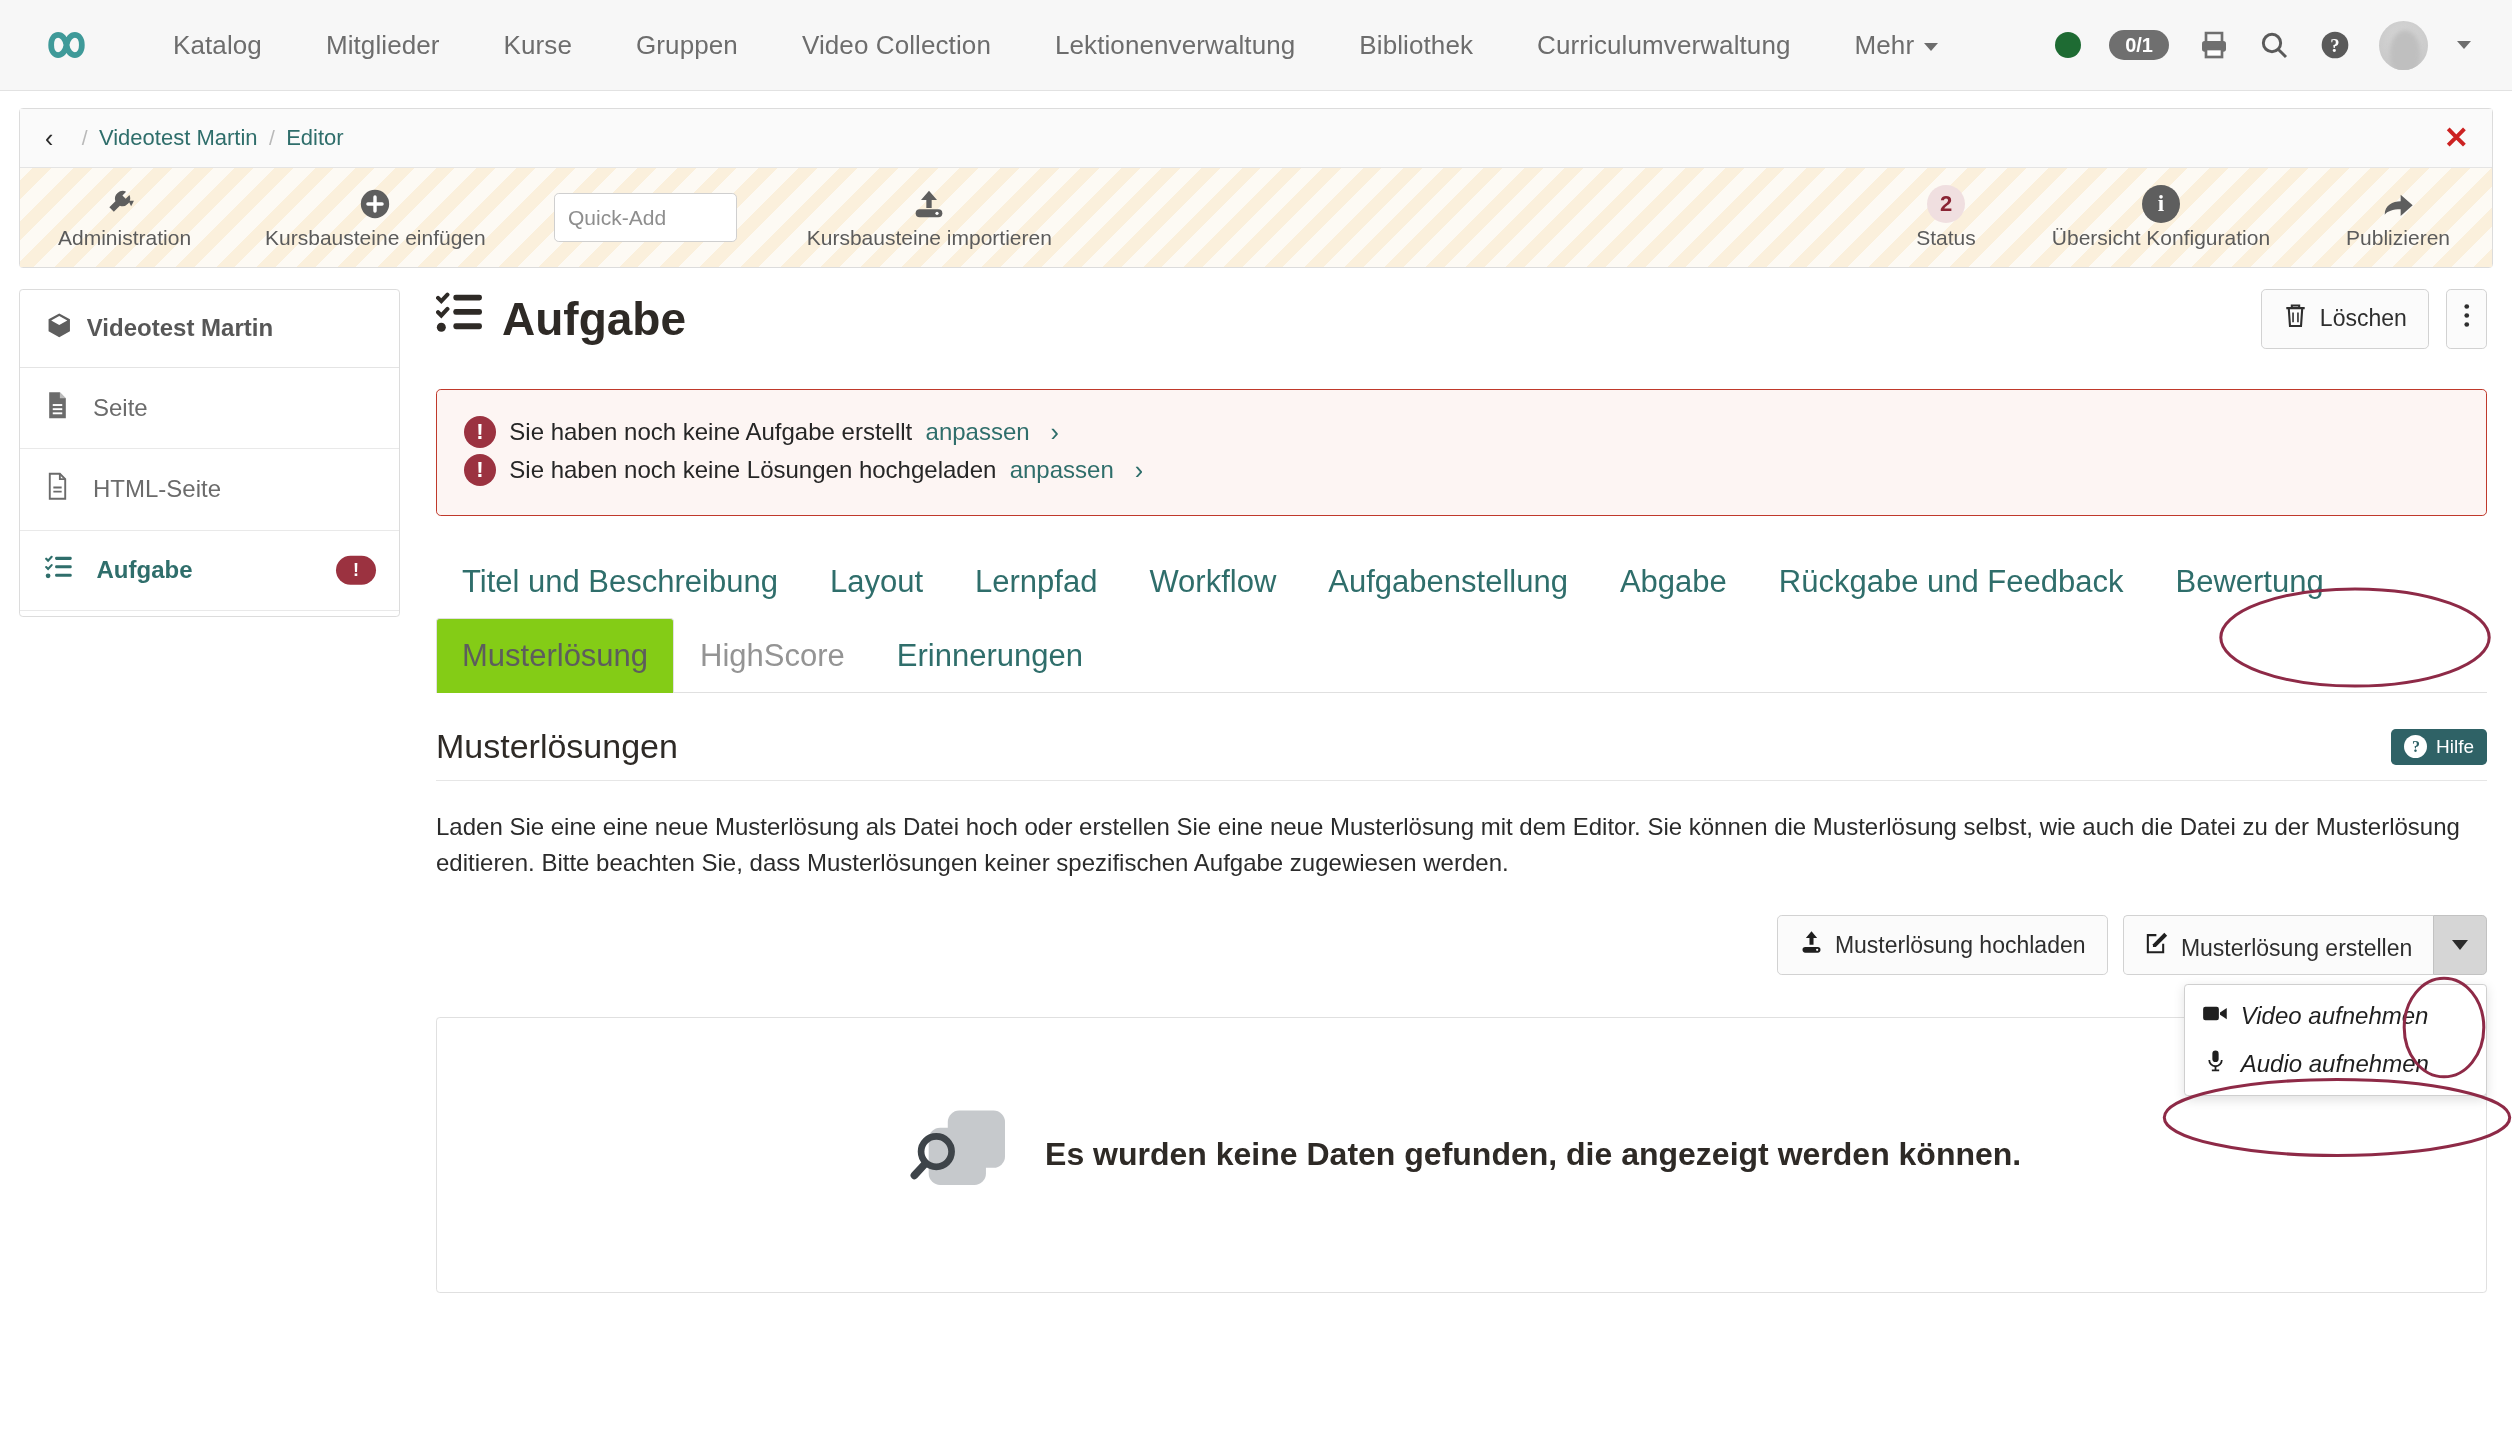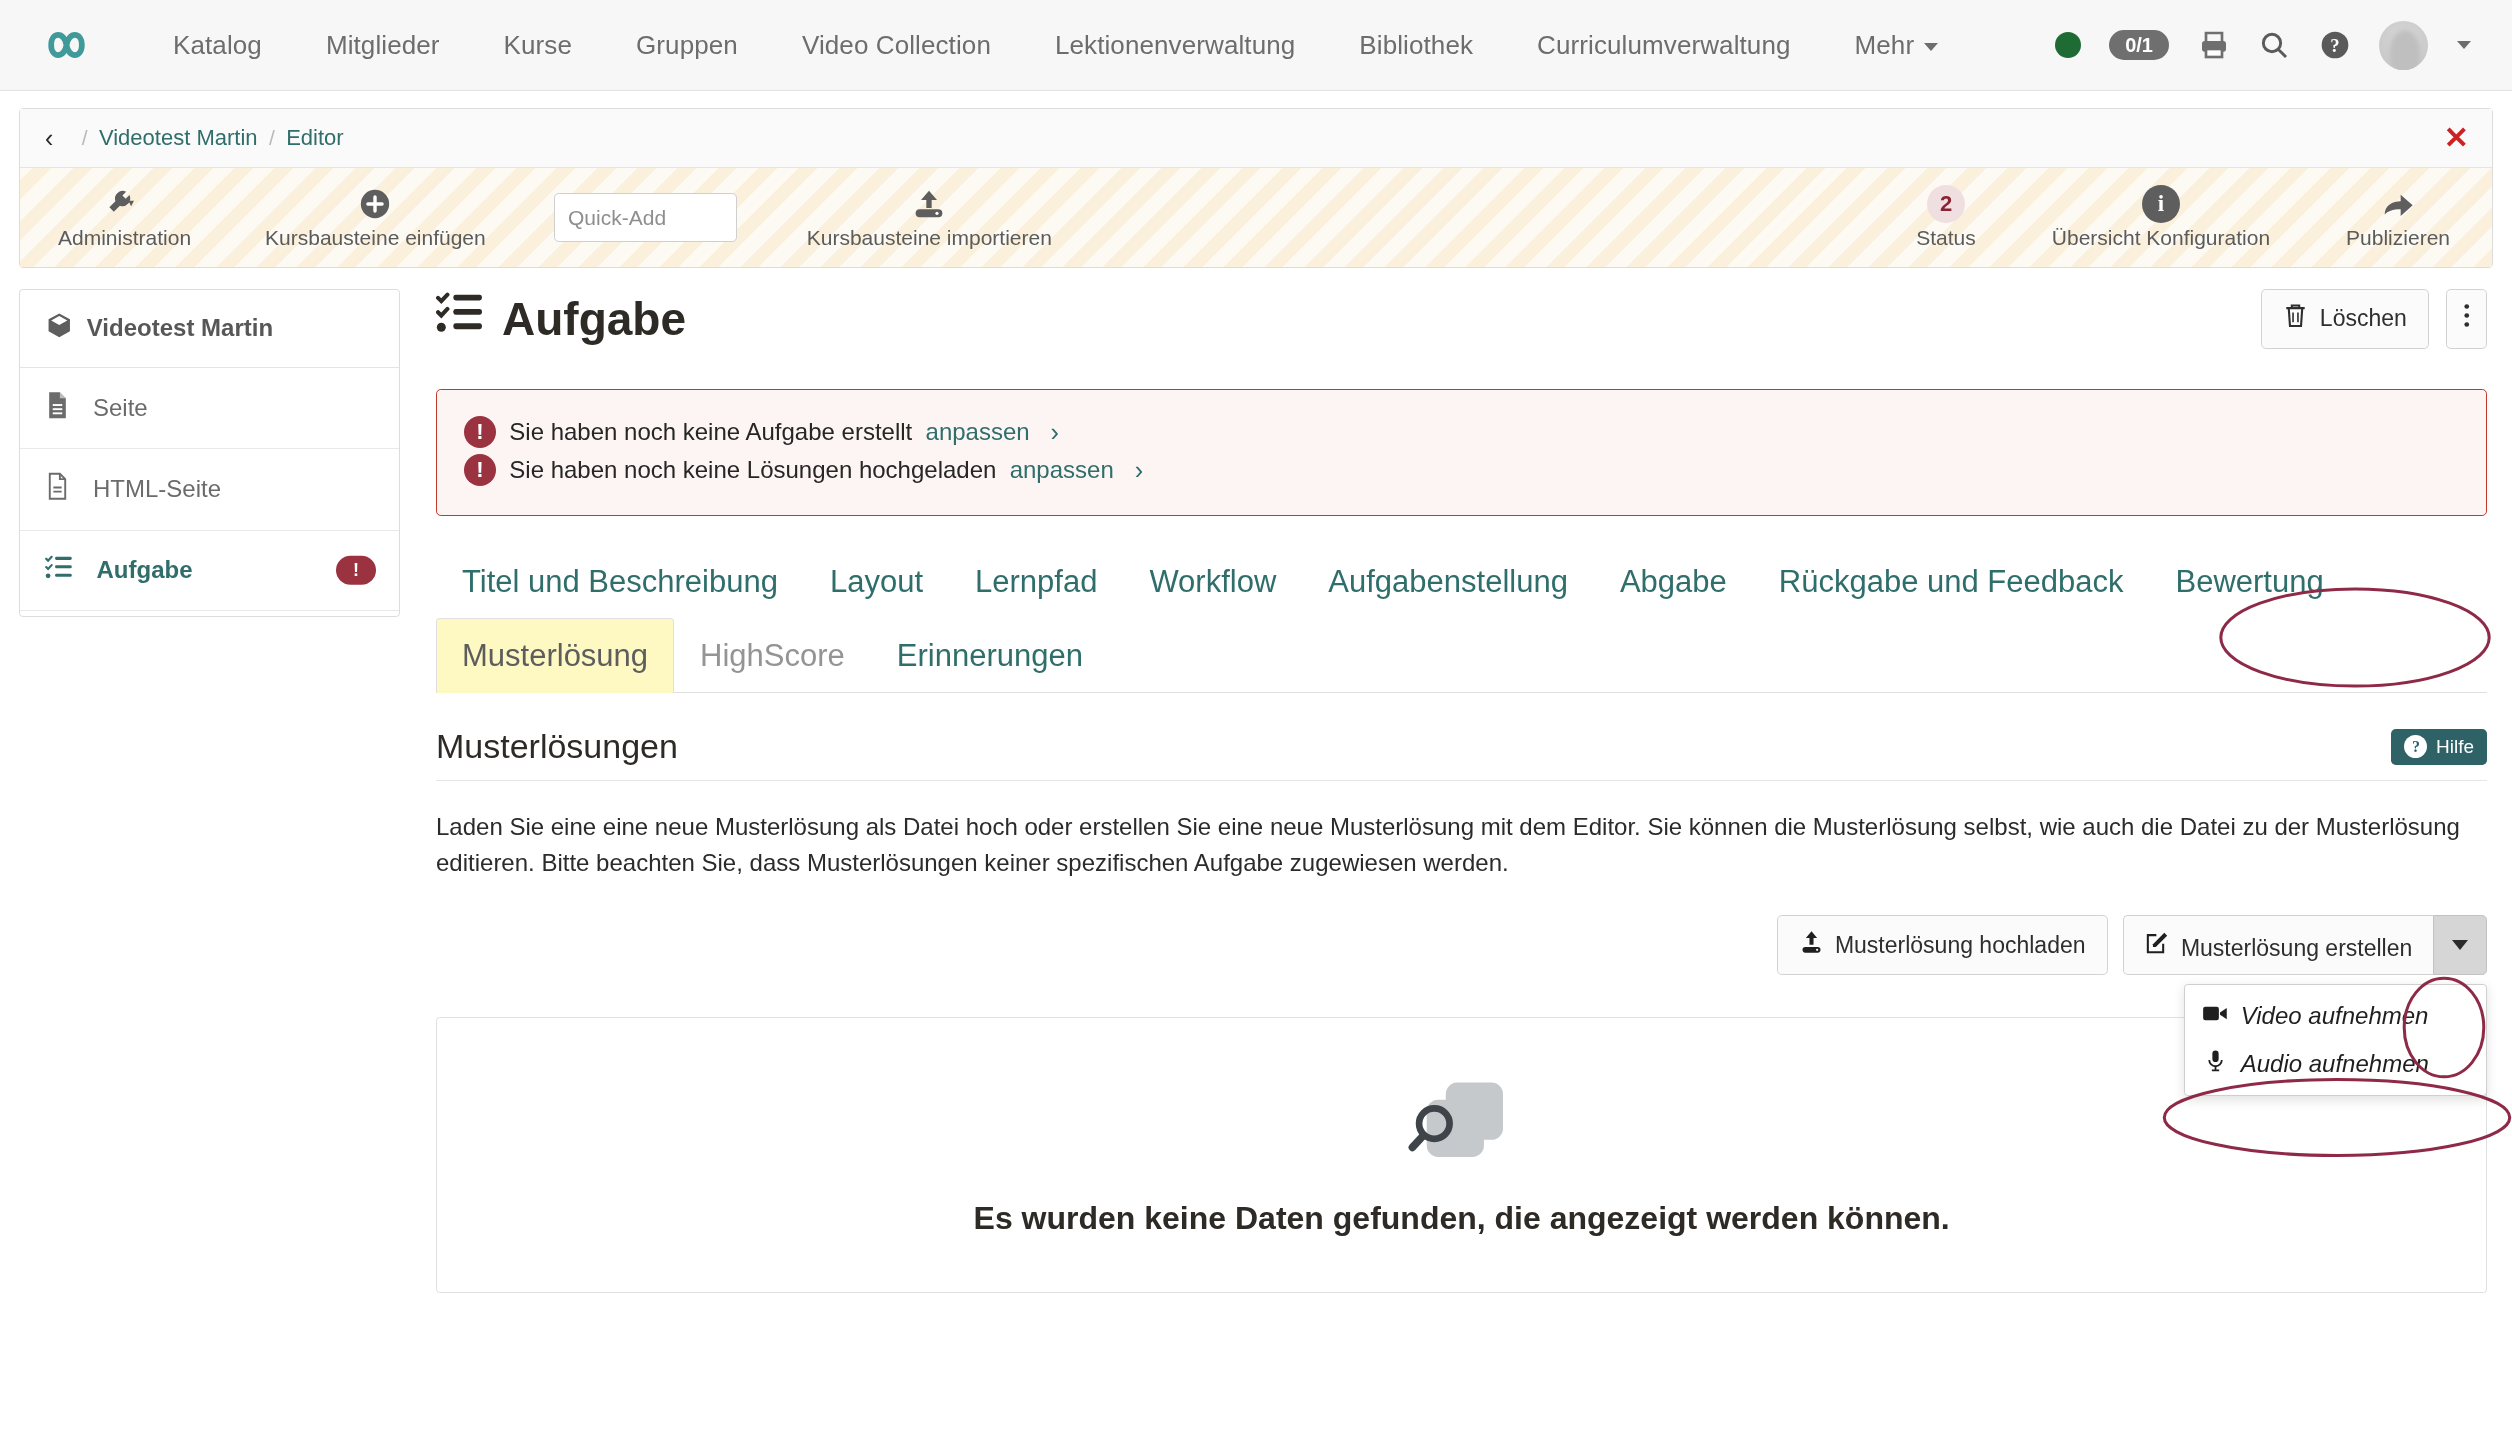--- a/index.html
+++ b/index.html
@@ -176,21 +176,21 @@
     display:flex; flex-wrap: wrap;
     border-bottom: 1px solid #e0e0e0;
     position:relative;
   }
   .tab {
     font-size:31px; color:#2f6e6b; padding: 19px 25px; cursor:pointer;
     white-space:nowrap; border:1px solid transparent; border-bottom:none;
     margin-bottom:-1px; border-radius: 3.8px 3.8px 0 0;
   }
   .tab.active {
-    color:#5d5d5d; background:#fef9c3;
+    color:#5d5d5d; background:#84cc16;
     border-color:#e0e0e0; border-bottom-color:#fff;
   }
   .tab.disabled { color:#949494; cursor:default; }
 
   
   .sect-head {
     display:flex;align-items:center;justify-content:space-between;
     margin-top: 34px; padding-bottom:13.3px; border-bottom:1px solid #e6e6e6;
   }
   .sect-title { font-size:34px; color:#2e2a26; }
@@ -228,21 +228,21 @@
   }
   .dd-item {
     display:flex;align-items:center;gap:11.4px;
     font-size:24px; color:#1f1f1f; padding: 9.5px 17px; cursor:pointer;font-style:italic;
   }
 
   
   .emptybox {
     margin-top: 42px; border:1px solid #e0e0e0; border-radius:3.8px;
     background:#fff; height: 276px;
-    display:flex; flex-direction:column; align-items:center; justify-content:center;
+    display:flex; flex-direction:row; align-items:center; justify-content:center;
     gap: 19px;
   }
   .empty-text { font-size:32px; font-weight:bold; color:#2e2a26; }
 
   
   .anno { position:absolute; pointer-events:none; z-index: 60; }
   .anno ellipse { fill:none; stroke:#8e2a47; stroke-width:3.2; }
 </style>
 </head>
 <body>

